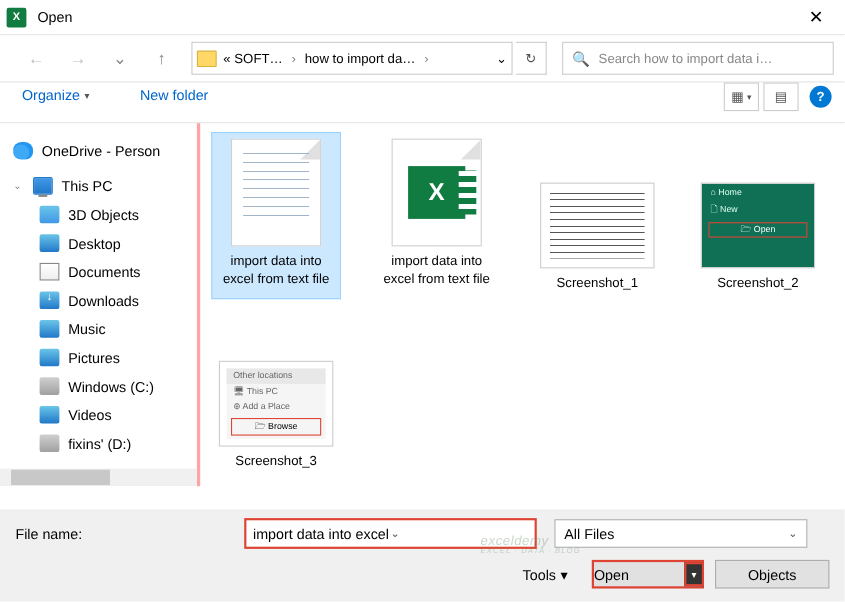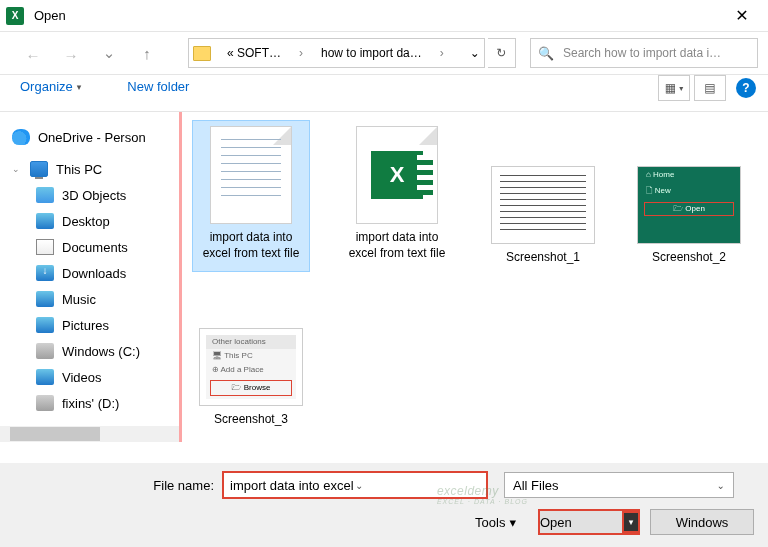--- a/index.html
+++ b/index.html
@@ -8,21 +8,21 @@
 
 .titlebar { height: 32px; display: flex; align-items: center; padding: 0 6px; border-bottom: 1px solid #e5e5e5; }
 .titlebar .app-icon { width: 18px; height: 18px; background: #107c41; display: flex; align-items: center; justify-content: center; color: #fff; font-size: 10px; font-weight: bold; border-radius: 2px; }
 .titlebar .title { margin-left: 10px; font-size: 13px; }
 .titlebar .close { margin-left: auto; font-size: 16px; width: 40px; text-align: center; }
 
 
 .navbar { height: 42px; display: flex; align-items: center; padding: 0 10px 0 16px; gap: 4px; }
 .nav-btn { width: 34px; height: 30px; display: flex; align-items: center; justify-content: center; color: #888; font-size: 15px; }
 .nav-btn.disabled { color: #bbb; }
-.path-box { flex: 0 0 292px; height: 30px; border: 1px solid #ccc; display: flex; align-items: center; padding: 0 4px; margin-left: 20px; gap: 12px; font-size: 12px; }
+.path-box { flex: 0 0 292px; height: 30px; border: 1px solid #ccc; display: flex; align-items: center; padding: 0 4px; margin-left: 6px; gap: 2px; font-size: 12px; }
 .path-box .folder-icon { width: 18px; height: 15px; background: #ffd868; border: 1px solid #d9b23c; border-radius: 1px; }
 .path-box .crumb { padding: 0 4px; white-space: nowrap; }
 .path-box .sep { color: #888; padding: 0 2px; }
 .path-refresh { width: 28px; height: 30px; border: 1px solid #ccc; border-left: none; margin-left: -1px; display: flex; align-items: center; justify-content: center; color: #555; }
 .search-box { flex: 1; height: 30px; border: 1px solid #ccc; margin-left: 10px; display: flex; align-items: center; padding: 0 8px; color: #888; gap: 8px; }
 .search-box .icon { font-size: 13px; }
 
 
 .toolbar { height: 38px; display: flex; align-items: flex-start; padding: 0 12px; border-bottom: 1px solid #e5e5e5; border-top: 1px solid #e5e5e5; }
 .tool-link { color: #0066cc; font-size: 13px; padding: 4px 8px; display: flex; align-items: center; gap: 4px; }
@@ -67,21 +67,21 @@
 .ss2-inner { position: absolute; inset: 0; background: #0f7055; }
 .ss2-inner .line { color: #dfe; font-size: 8px; padding: 3px 8px; display: flex; align-items: center; gap: 4px; }
 .ss2-inner .open-hi { border: 1px solid #d43; padding: 1px 4px; margin: 2px 6px; font-size: 8px; color: #fff; }
 .ss3-inner { position: absolute; inset: 6px; background: #f5f5f5; }
 .ss3-inner .row { font-size: 8px; color: #666; padding: 2px 6px; display: flex; align-items: center; gap: 4px; }
 .ss3-inner .browse-hi { border: 1.5px solid #d43; padding: 2px 6px; margin: 2px 4px; font-size: 8px; }
 
 
 .bottom { position: absolute; left: 0; right: 0; bottom: 0; background: #f0f0f0; padding: 8px 14px 12px; }
 .row-fn { display: flex; align-items: center; gap: 8px; margin-bottom: 10px; }
-.row-fn .label { width: 200px; text-align: right; font-size: 13px; }
+.row-fn .label { width: 200px; text-align: left; font-size: 13px; }
 .fn-combo { flex: 0 0 266px; height: 28px; border: 2.5px solid #d43; background: #fff; display: flex; align-items: center; padding: 0 6px; font-size: 13px; }
 .fn-combo span { flex: 1; white-space: nowrap; overflow: hidden; }
 .fn-combo .chev, .type-combo .chev { font-size: 10px; color: #555; }
 .type-combo { flex: 0 0 230px; height: 26px; border: 1px solid #adadad; background: #fff; display: flex; align-items: center; padding: 0 8px; font-size: 13px; margin-left: 8px; }
 .row-btns { display: flex; align-items: center; justify-content: flex-end; gap: 10px; }
 .tools-link { font-size: 13px; display: flex; align-items: center; gap: 4px; margin-right: 12px; }
 .btn { height: 26px; border: 1px solid #adadad; background: #e1e1e1; font-size: 13px; display: flex; align-items: center; justify-content: center; }
 .btn-open { width: 102px; border: 2.5px solid #d43; background: #e1e1e1; position: relative; }
 .btn-open .split { width: 18px; border-left: 1px solid #888; height: 100%; display: flex; align-items: center; justify-content: center; font-size: 9px; background: #333; color: #fff; border: 2px solid #d43; margin-right: -2px; }
 .btn-open .lbl { flex: 1; font-weight: 500; }
@@ -254,20 +254,20 @@
   </div>
   <div class="row-btns">
     <div class="tools-link">
       <span>Tools</span>
       <span>▾</span>
     </div>
     <div class="btn btn-open">
       <span class="lbl">Open</span>
       <span class="split">▾</span>
     </div>
-    <div class="btn btn-cancel">Windows</div>
+    <div class="btn btn-cancel">Objects</div>
   </div>
 </div>
 
 <div class="watermark">
   <span>exceldemy</span>
   <small>EXCEL · DATA · BLOG</small>
 </div>
 
 </body></html>

